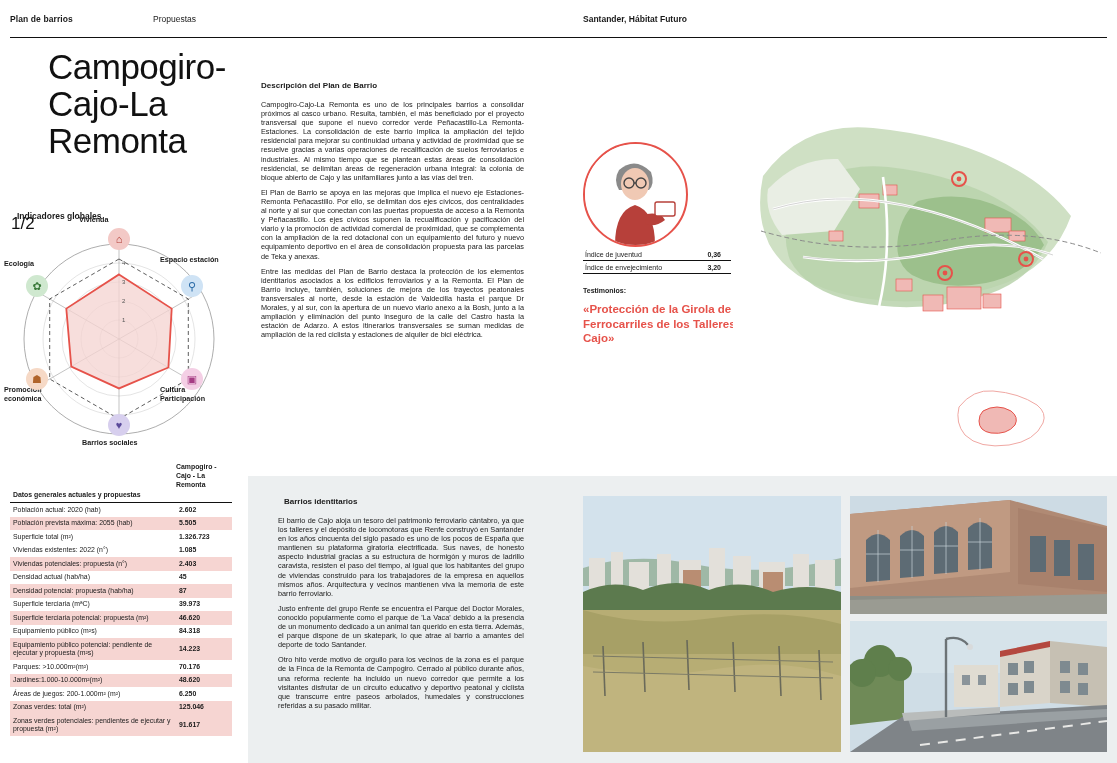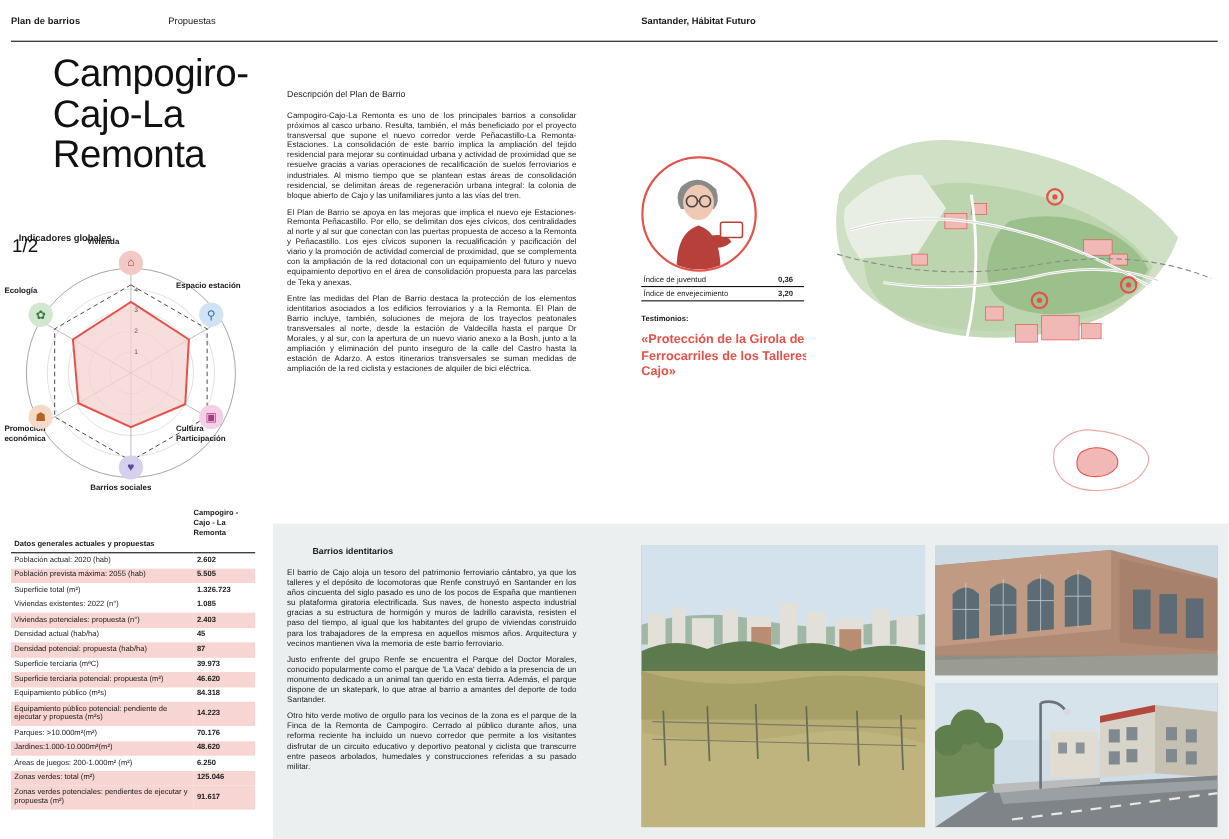--- a/index.html
+++ b/index.html
@@ -35,21 +35,21 @@
   
   .tbl { position:absolute; left:10px; top:462px; width:222px; font-size:6.9px; }
   .tbl .colhead { position:absolute; right:0; top:0; width:56px; font-weight:bold; font-size:6.9px; line-height:9px; }
   .tbl table { border-collapse:collapse; width:222px; margin-top:26px; }
   .tbl td { padding:2.5px 3px; font-size:6.9px; line-height:8.5px; vertical-align:middle; }
   .tbl td.v { width:56px; font-weight:bold; }
   .tbl tr.alt td { background:#f6d5d2; }
   .tbl tr.hd td { font-weight:bold; border-bottom:1px solid #111; padding-bottom:3px; }
 
   
-  .desc-head { position:absolute; left:261px; top:81px; font-size:8px; font-weight:normal; }
+  .desc-head { position:absolute; left:261px; top:81px; font-size:8px; font-weight:bold; }
   .desc-body { position:absolute; left:261px; top:100px; width:263px;
                font-size:7.3px; line-height:9.1px; text-align:justify; }
   .desc-body p { margin:0 0 6px 0; }
 
   
   .avatar { position:absolute; left:583px; top:142px; width:105px; height:105px;
             border-radius:50%; border:2px solid #e6524a; background:#fff; overflow:hidden; }
   .ind-table { position:absolute; left:583px; top:248px; width:148px; font-size:7px; }
   .ind-table .row { display:flex; justify-content:space-between; border-bottom:1px solid #111; padding:2.5px 0 2.5px 2px; }
   .ind-table .row span.val { font-weight:bold; padding-right:10px; }
@@ -60,21 +60,21 @@
 
   
   .map { position:absolute; left:733px; top:81px; width:374px; height:320px; background:#fff; }
   .minimap { position:absolute; left:953px; top:381px; width:95px; height:70px; }
 
   
   .lowband { position:absolute; left:248px; top:476px; width:869px; height:287px; background:#eceff0; }
   .bi-head { position:absolute; left:261px; top:497px; font-size:8px; font-weight:bold;margin-left:23px; }
   .bi-body { position:absolute; left:261px; top:516px; width:263px;
              font-size:7.3px; line-height:9.1px; text-align:justify; }
-  .bi-body p { margin:0 0 6px 0; }
+  .bi-body p { margin:0 0 6px 17px; }
 
   .photo { position:absolute; overflow:hidden; background:#b9c3bb; }
   #photo-pano { left:583px; top:496px; width:258px; height:256px; }
   #photo-ware { left:850px; top:496px; width:257px; height:118px; }
   #photo-street { left:850px; top:621px; width:257px; height:131px; }
 </style>
 </head>
 <body>
 
 <div class="page">

